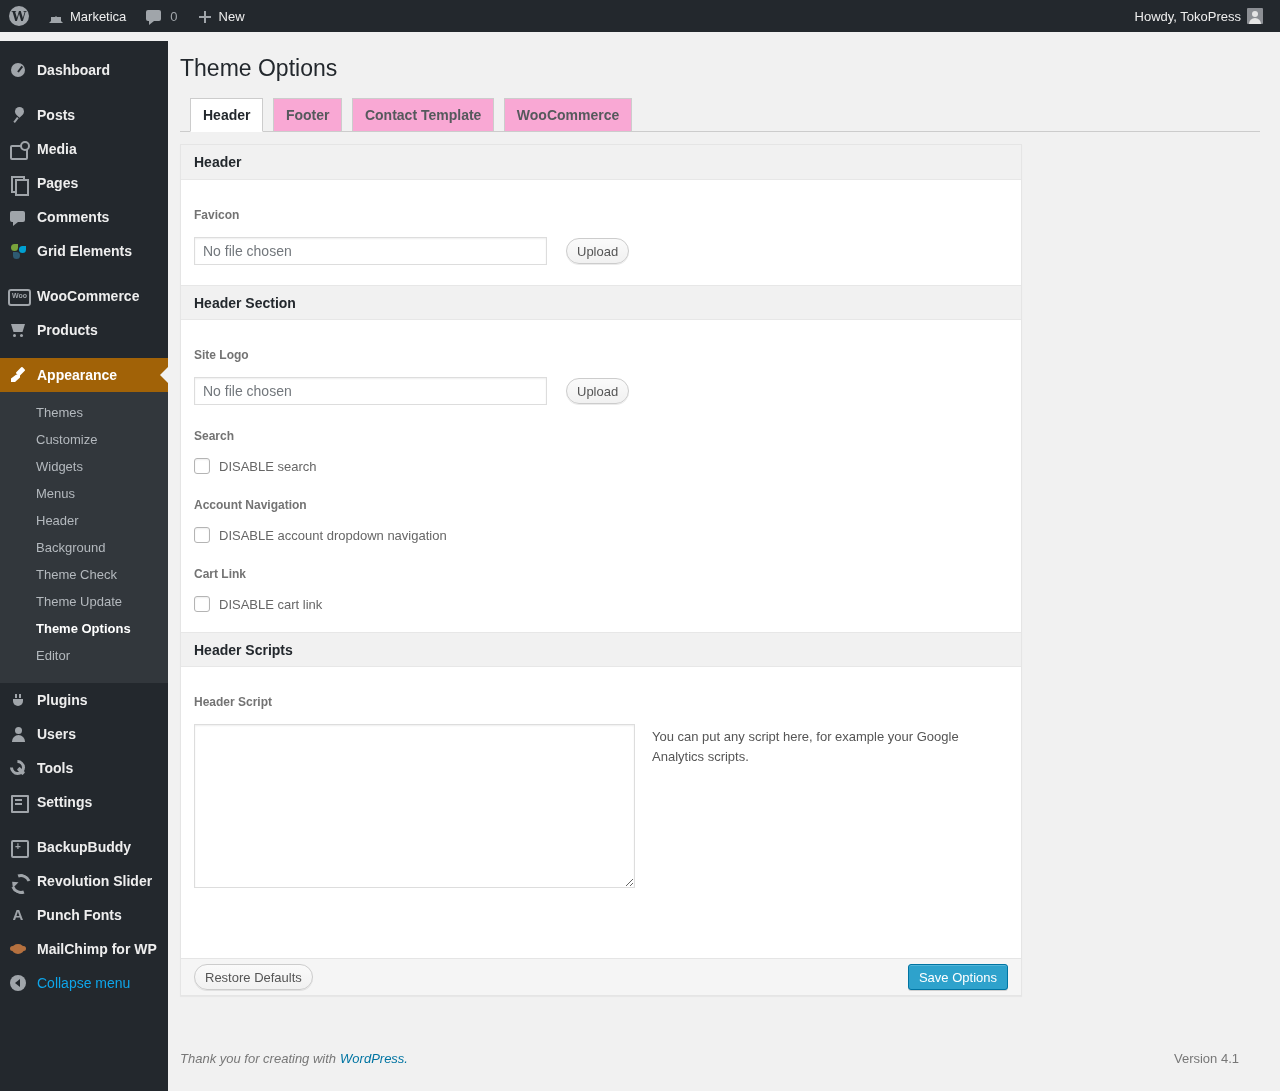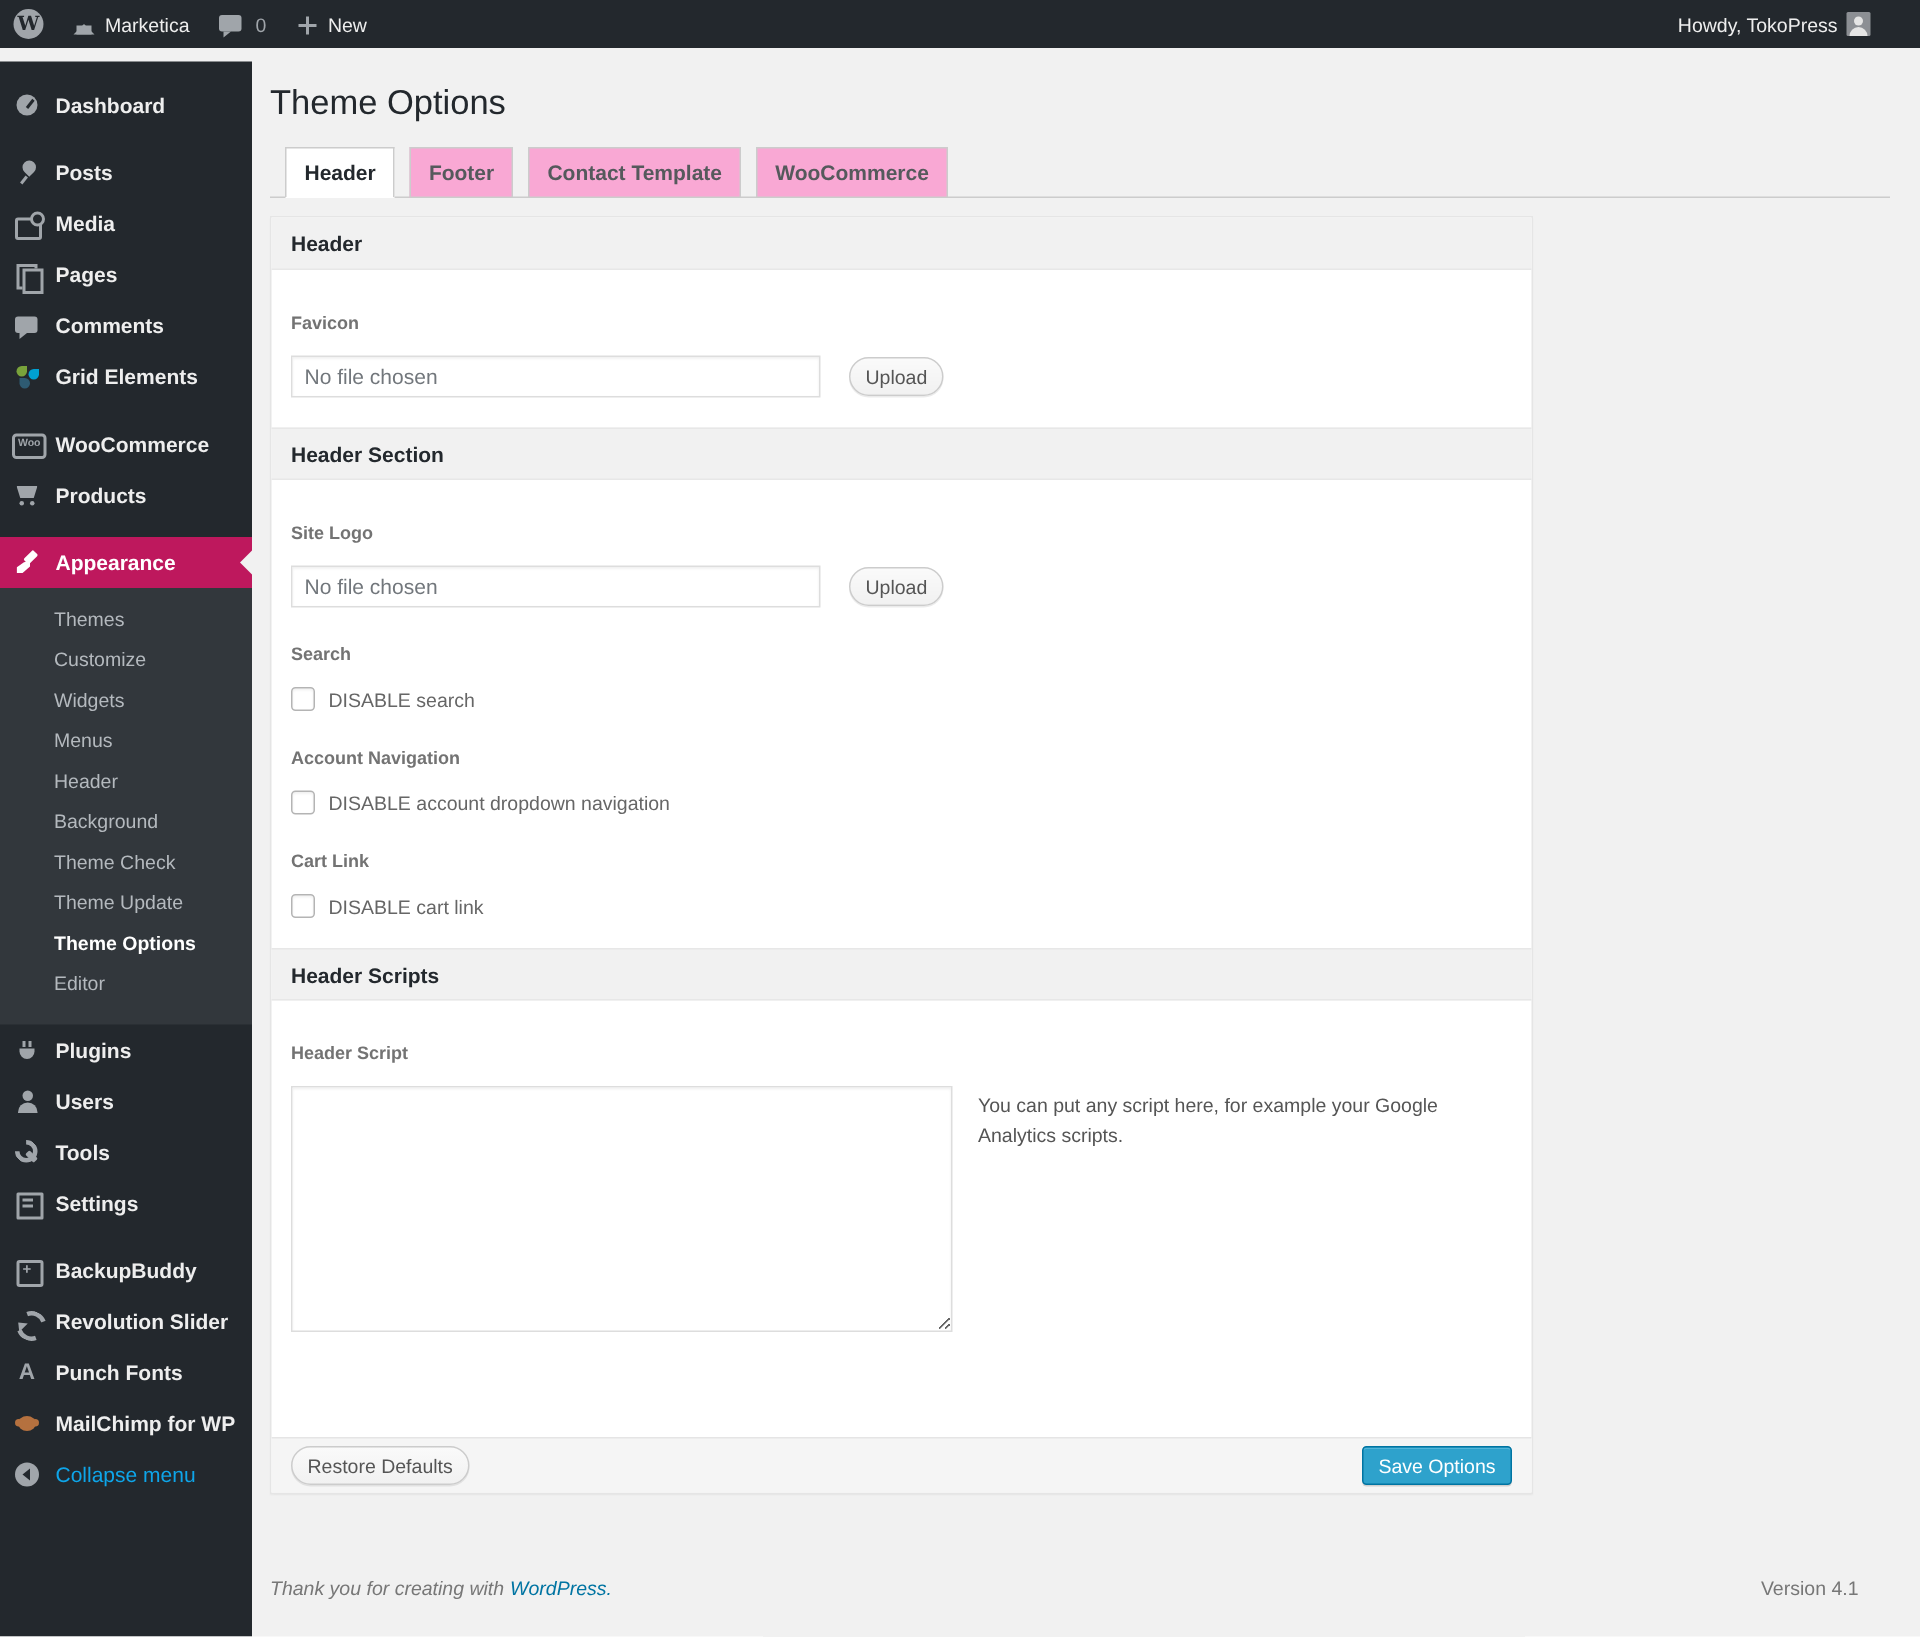--- a/index.html
+++ b/index.html
@@ -10,21 +10,21 @@
     -webkit-font-smoothing:antialiased;
   }
 
   
   .adminbar {
     position:absolute; top:0; left:0; width:1280px; height:32px;
     background:#23282d; color:#eee; display:flex; align-items:center; z-index:50;
     font-size:13px;
   }
   .ab-left { display:flex; align-items:center; height:32px; }
-  .ab-right { margin-left:auto; display:flex; align-items:center; padding-right:24px; }
+  .ab-right { margin-left:auto; display:flex; align-items:center; padding-right:8px; }
   .ab-item { display:flex; align-items:center; gap:6px; padding:0 9px; height:32px; color:#eee; cursor:pointer; }
   .ab-count { color:#a0a5aa; }
   .wplogo {
     width:20px; height:20px; border-radius:50%; background:#a0a5aa; color:#23282d;
     font-weight:bold; text-align:center; line-height:21px; font-size:13px;
     font-family:"DejaVu Serif",serif;
   }
 
   
   .ic { position:relative; width:20px; height:20px; flex:0 0 20px; display:inline-block; color:#a0a5aa; }
@@ -100,21 +100,21 @@
   .sidebar {
     position:absolute; top:41px; left:0; width:168px; bottom:0;
     background:#23282d; padding-top:12px; font-size:14px;
   }
   .menu-item {
     height:34px; display:flex; align-items:center; gap:9px; padding:0 8px;
     color:#eee; font-weight:600; cursor:pointer; position:relative;
   }
   .menu-item .label { white-space:nowrap; }
   .menu-sep { height:11px; }
-  .menu-item.active { background:#be185d; color:#fff; }
+  .menu-item.active { background:#a16207; color:#fff; }
   .menu-item.active .ic { color:#fff; }
   .menu-item.active::after {
     content:""; position:absolute; right:0; top:50%; margin-top:-8px;
     border:8px solid transparent; border-right:8px solid #f1f1f1;
   }
   .submenu { background:#32373c; padding:7px 0 14px; }
   .submenu-item {
     padding:7px 12px 7px 36px; font-size:13px; color:#b4b9be; cursor:pointer; line-height:13px;
   }
   .submenu-item.current { color:#fff; font-weight:bold; }

